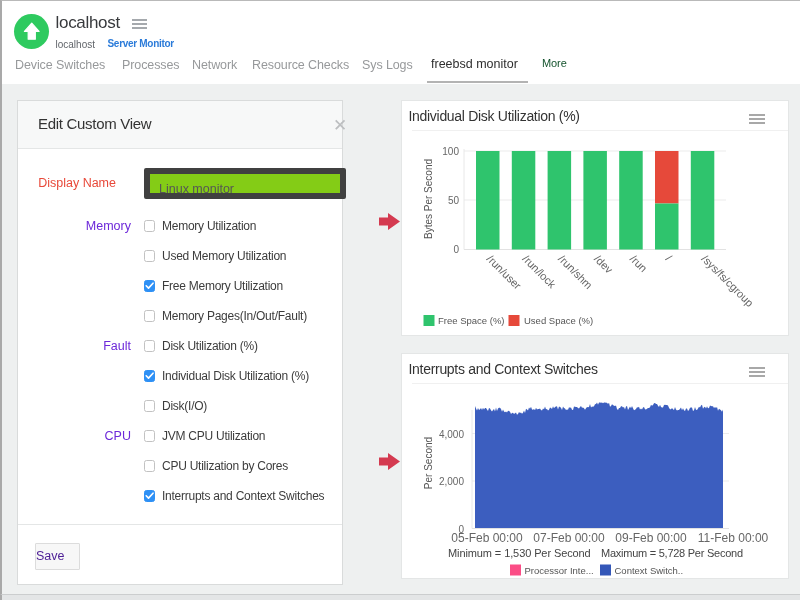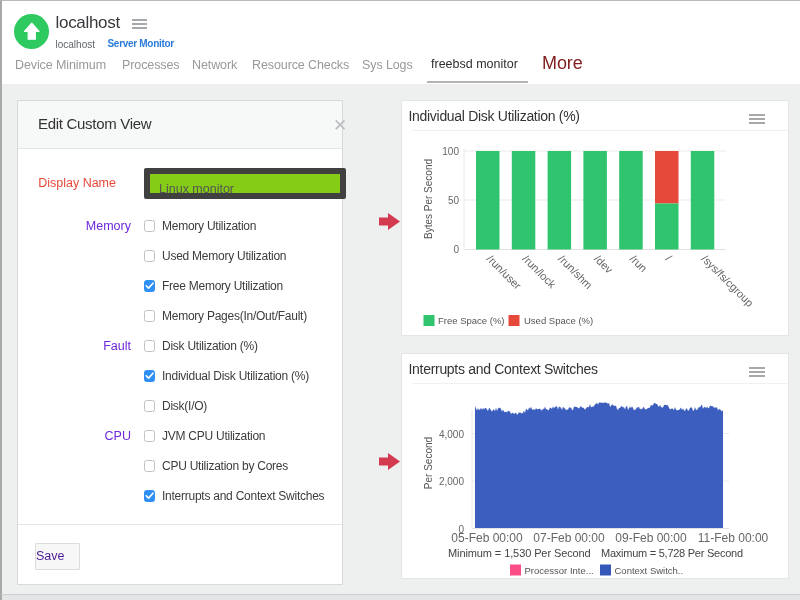--- a/index.html
+++ b/index.html
@@ -50,27 +50,27 @@
     <svg width="35.5" height="35.5" viewBox="0 0 35 35">
         <path d="M17.5 9 L24.7 17.2 L21 17.2 L21 24.8 L14 24.8 L14 17.2 L10.3 17.2 Z" fill="#fff" stroke="#fff" stroke-width="1.2" stroke-linejoin="round"></path>
       </svg>
   </div>
   <div id="hname">localhost</div>
   <div class="hline" style="top:18px"></div>
   <div class="hline" style="top:21.8px"></div>
   <div class="hline" style="top:25.6px"></div>
   <div id="hsub1">localhost</div>
   <div id="hsub2">Server Monitor</div>
-  <div class="nav" style="left:13px;top:57.5px">Device Minimum</div>
+  <div class="nav" style="left:13px;top:57.5px">Device Switches</div>
   <div class="nav" style="left:120px;top:57.5px">Processes</div>
   <div class="nav" style="left:190px;top:57.5px">Network</div>
   <div class="nav" style="left:250px;top:57.5px">Resource Checks</div>
   <div class="nav" style="left:360px;top:57.5px">Sys Logs</div>
   <div class="nav" style="left:429px;top:57px;color:#2e2e2e;letter-spacing:0">freebsd monitor</div>
-  <div class="nav" style="left:540px;color:#7f1d1d;font-size:18px;top:55.5px">More</div>
+  <div class="nav" style="left:540px;color:#14532d;font-size:11px;top:55.5px">More</div>
   <div id="navunderline"></div>
 </div>
 
 <div id="modal">
   <div id="mhead"></div>
   <div id="mtitle">Edit Custom View</div>
   <div id="mclose">✕</div>
   <div id="dlabel">Display Name</div>
   <div id="dinput">
       <span>Linux monitor</span>

